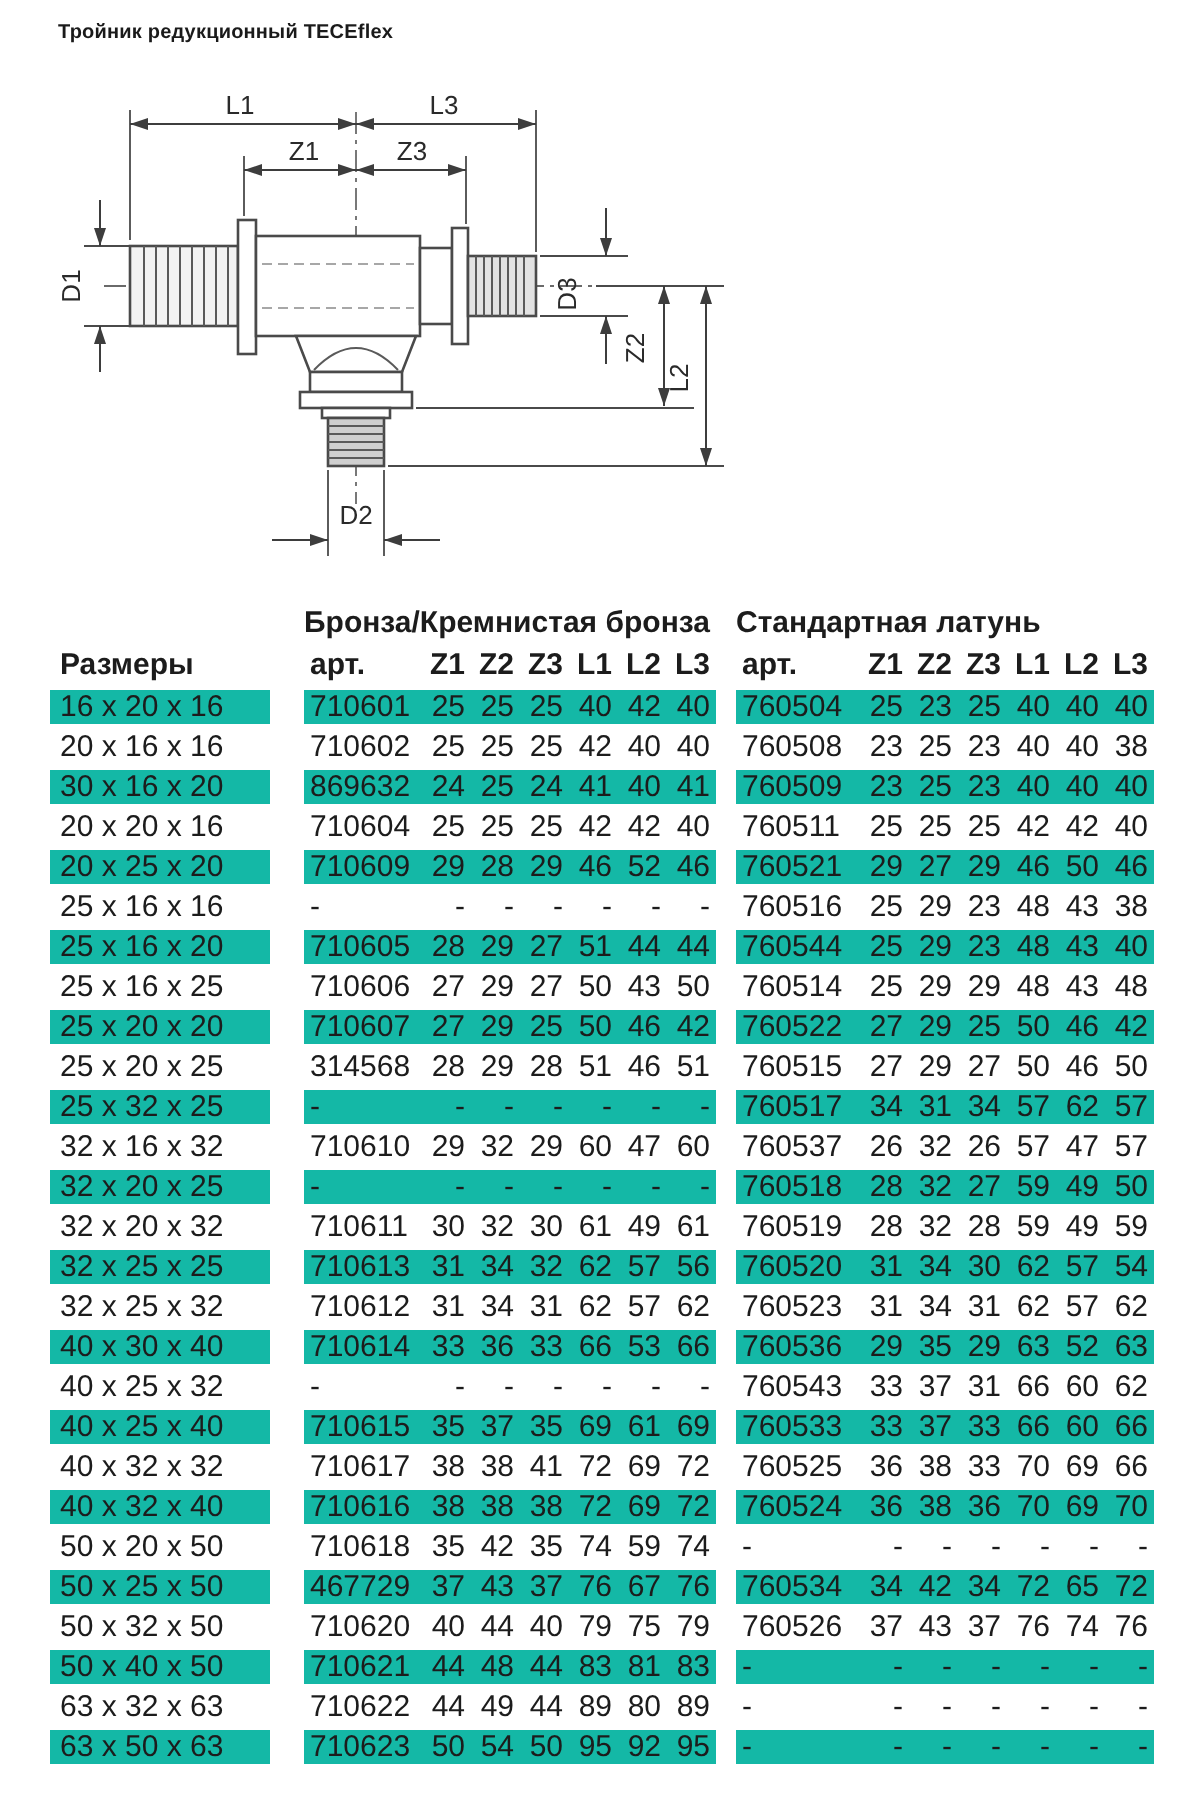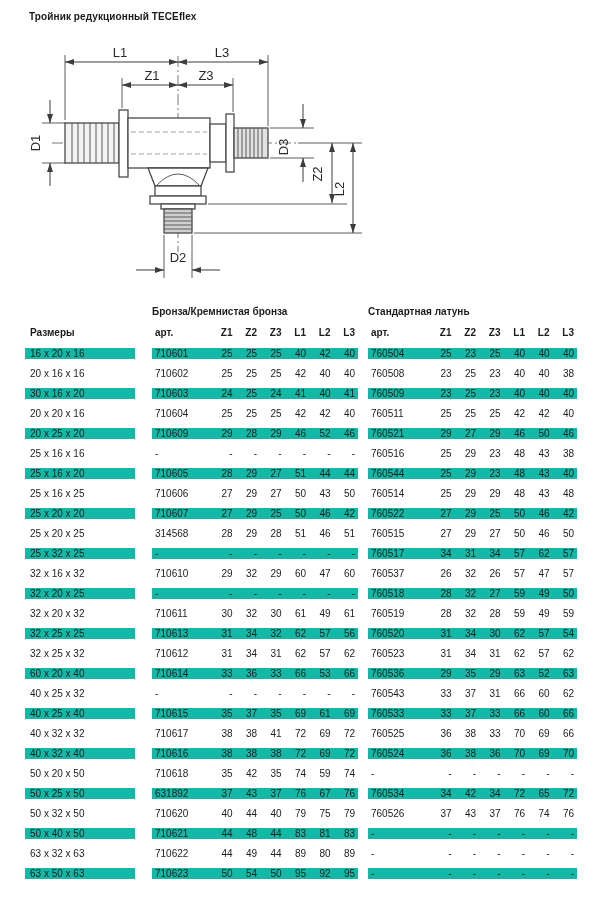--- a/index.html
+++ b/index.html
@@ -7,21 +7,21 @@
     position:relative; width:600px; height:900px; background:#ffffff;
     font-family:"Liberation Sans","DejaVu Sans",sans-serif; color:#1c1c1c; overflow:hidden;
   }
   .title {
     position:absolute; left:29px; top:11px;
     font-size:10px; font-weight:bold; color:#1a1a1a; letter-spacing:0.1px;
   }
   svg.diagram { position:absolute; left:0; top:0; }
   svg text { font-family:"Liberation Sans","DejaVu Sans",sans-serif; font-size:13px; fill:#2a2a2a; }
 
-  .table { position:absolute; left:0; top:302px; width:600px; font-size:10px; }
+  .table { position:absolute; left:0; top:302px; width:600px; font-size:15px; }
   .row { display:flex; align-items:center; height:20px; }
   .grouprow { height:19px; }
   .headrow { height:22px; font-weight:bold; }
   .ml { width:25px; flex:0 0 25px; }
   .c-size { width:110px; flex:0 0 110px; box-sizing:border-box; padding-left:5px; }
   .gap1 { width:17px; flex:0 0 17px; }
   .gap2 { width:10px; flex:0 0 10px; }
   .b-block { width:206px; flex:0 0 206px; display:flex; box-sizing:border-box; }
   .l-block { width:209px; flex:0 0 209px; display:flex; box-sizing:border-box; }
   .art-b { width:59px; flex:0 0 59px; box-sizing:border-box; padding-left:3px; }
@@ -231,21 +231,21 @@
             <div class="v">40</div>
             <div class="v">40</div>
             <div class="v">38</div>
           </div>
         </div>
         <div class="row shaded">
           <div class="ml"></div>
           <div class="c-size">30 x 16 x 20</div>
           <div class="gap1"></div>
           <div class="b-block">
-            <div class="art-b">710603</div>
+            <div class="art-b">869632</div>
             <div class="v">24</div>
             <div class="v">25</div>
             <div class="v">24</div>
             <div class="v">41</div>
             <div class="v">40</div>
             <div class="v">41</div>
           </div>
           <div class="gap2"></div>
           <div class="l-block">
             <div class="art-l">760509</div>
@@ -564,21 +564,21 @@
             <div class="v">31</div>
             <div class="v">34</div>
             <div class="v">31</div>
             <div class="v">62</div>
             <div class="v">57</div>
             <div class="v">62</div>
           </div>
         </div>
         <div class="row shaded">
           <div class="ml"></div>
-          <div class="c-size">60 x 20 x 40</div>
+          <div class="c-size">40 x 30 x 40</div>
           <div class="gap1"></div>
           <div class="b-block">
             <div class="art-b">710614</div>
             <div class="v">33</div>
             <div class="v">36</div>
             <div class="v">33</div>
             <div class="v">66</div>
             <div class="v">53</div>
             <div class="v">66</div>
           </div>
@@ -711,21 +711,21 @@
             <div class="v">-</div>
             <div class="v">-</div>
             <div class="v">-</div>
           </div>
         </div>
         <div class="row shaded">
           <div class="ml"></div>
           <div class="c-size">50 x 25 x 50</div>
           <div class="gap1"></div>
           <div class="b-block">
-            <div class="art-b">631892</div>
+            <div class="art-b">467729</div>
             <div class="v">37</div>
             <div class="v">43</div>
             <div class="v">37</div>
             <div class="v">76</div>
             <div class="v">67</div>
             <div class="v">76</div>
           </div>
           <div class="gap2"></div>
           <div class="l-block">
             <div class="art-l">760534</div>

